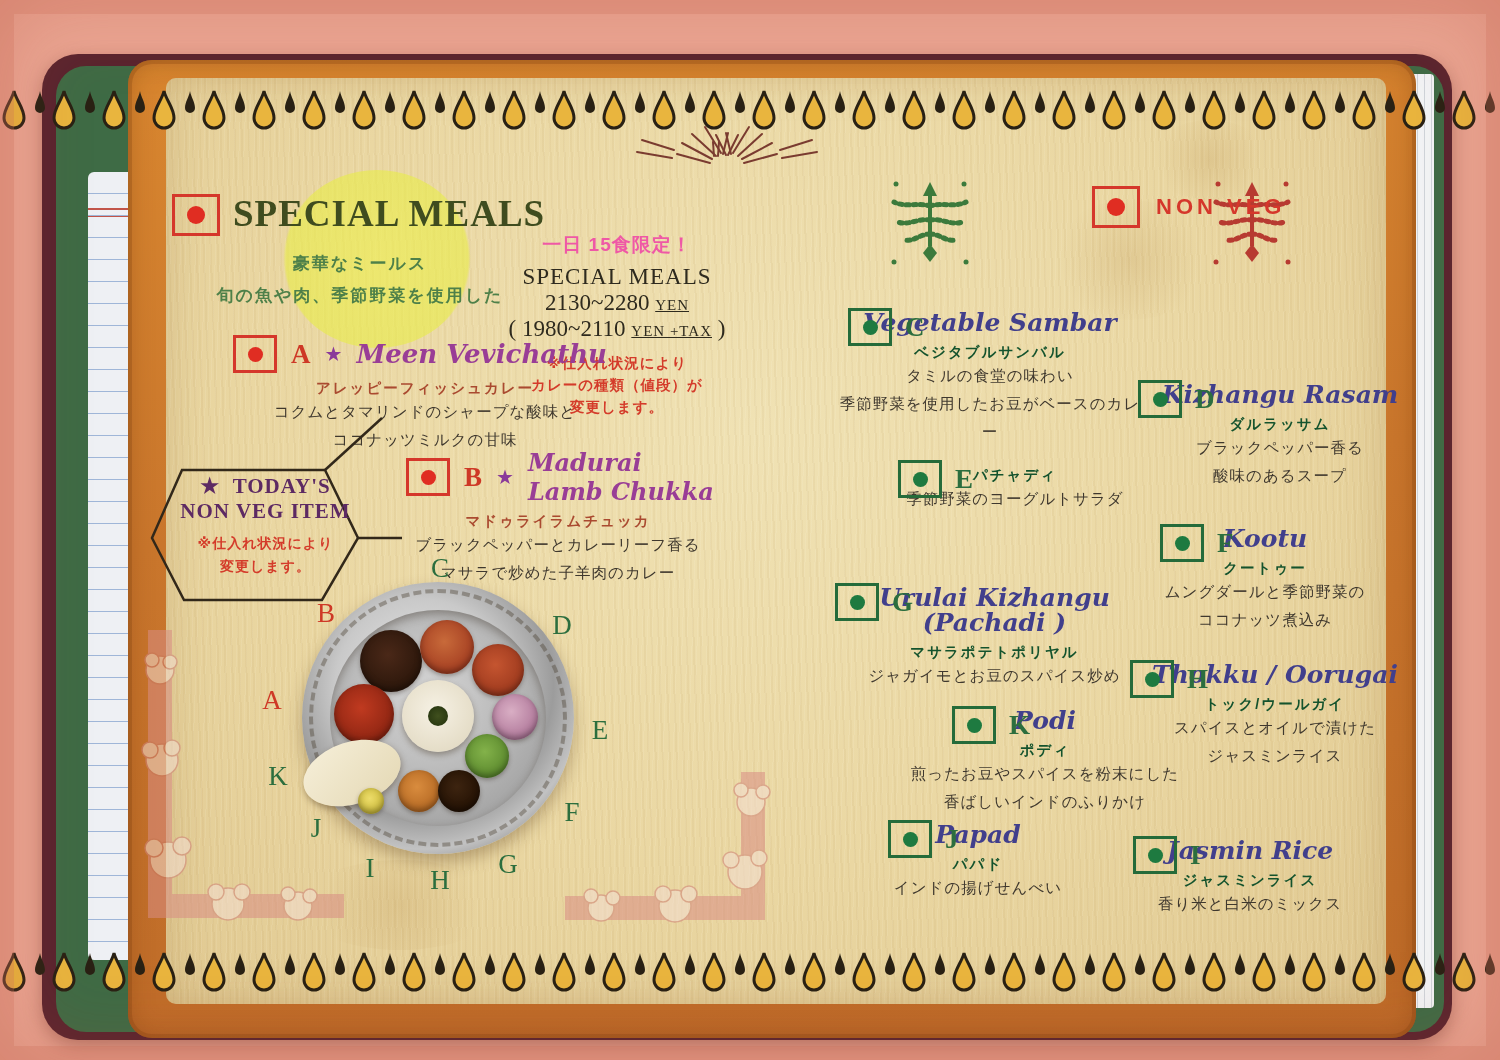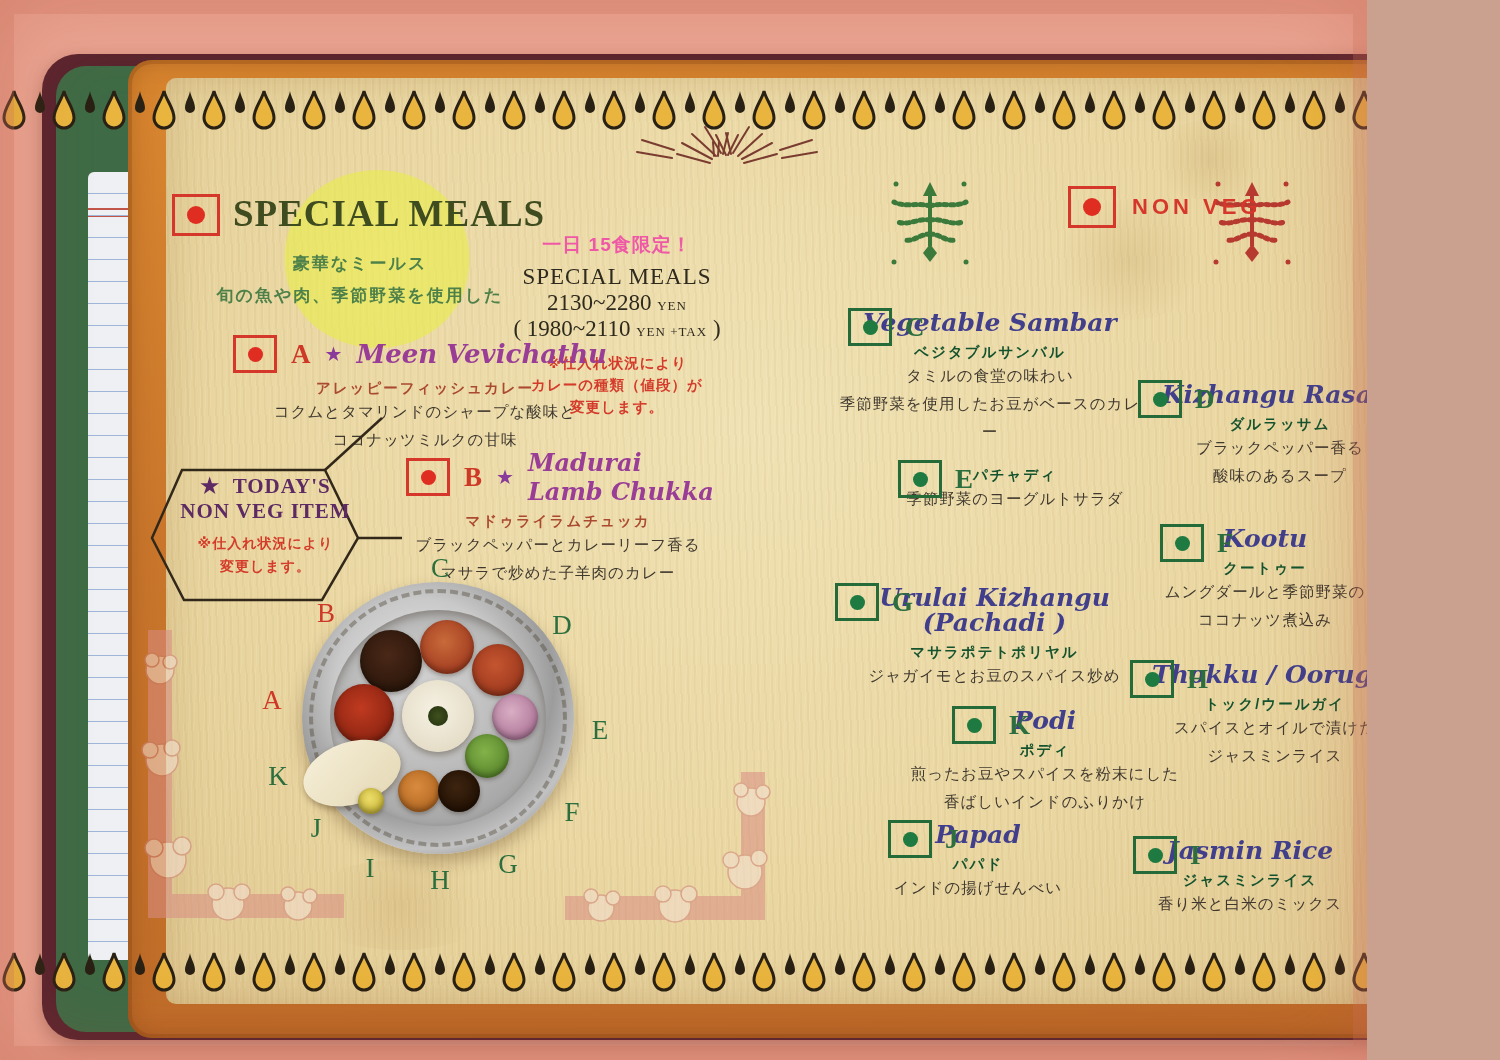--- a/index.html
+++ b/index.html
@@ -1,16 +1,16 @@
 <!DOCTYPE html>
 <html><head>
 <meta charset="utf-8">
 <style>
   html,body{margin:0;padding:0;background:#caa08e;}
-  #stage{position:relative;width:1367px;height:1060px;overflow:hidden;
+  #stage{position:relative;width:1500px;height:1060px;overflow:hidden;
          font-family:"Liberation Sans","DejaVu Sans",sans-serif;
          background:
            radial-gradient(circle, #3f8e7f 3.4px, rgba(63,142,127,0) 4.2px),
            linear-gradient(160deg,#efae97 0%,#e9a28f 40%,#e8a austin 40%,#e69d8b 100%);
          background-color:#eba693;
          background-size:37px 37px, 100% 100%;}
   .vignette{position:absolute;inset:0;pointer-events:none;
             box-shadow:inset 0 0 0 14px rgba(205,110,90,.28), inset 0 0 90px rgba(180,80,60,.30);}
   
   .cover-maroon{position:absolute;left:42px;top:54px;width:1410px;height:986px;background:#59242e;border-radius:36px;box-shadow:0 6px 18px rgba(90,30,20,.35);}
@@ -43,40 +43,40 @@
   .title{position:absolute;left:233px;top:192px;font-family:"Liberation Serif","DejaVu Serif",serif;
          font-weight:bold;font-size:37px;letter-spacing:1px;color:#3f4c1f;}
   .hl-circle{position:absolute;left:282px;top:170px;width:190px;height:178px;border-radius:50%;
          background:radial-gradient(circle,#eef04e 0%,#e8ec49 70%,rgba(232,236,73,0) 72%);opacity:.62;}
   .subtitle{position:absolute;left:160px;top:248px;width:400px;text-align:center;color:#4e8049;
          font-size:17px;font-weight:bold;line-height:32px;letter-spacing:2px;}
   .centercol{position:absolute;left:497px;top:232px;width:240px;text-align:center;}
   .limited{color:#ef58a6;font-weight:bold;font-size:19px;letter-spacing:1px;}
   .price-head{font-family:"Liberation Serif","DejaVu Serif",serif;font-size:23px;color:#2e2a1e;margin-top:6px;letter-spacing:1px;}
   .price-line{font-family:"Liberation Serif","DejaVu Serif",serif;font-size:23px;color:#2e2a1e;}
-  .price-line .unit{font-size:13px;letter-spacing:1px;}
+  .price-line .unit{font-size:15px;letter-spacing:1px;text-decoration:underline;}
   .note{margin-top:10px;color:#d43b2a;font-size:14.5px;font-weight:bold;line-height:22px;letter-spacing:1px;}
   .item{position:absolute;}
   .ihead{position:absolute;top:0;display:flex;align-items:center;gap:13px;}
   .item-letter{font-family:"Liberation Serif","DejaVu Serif",serif;font-size:27px;font-weight:bold;}
   .red-l{color:#ce3826;}
   .green-l{color:#2c6e3e;}
   .star{color:#8a3a9a;font-size:20px;}
   .item-name{font-family:"DejaVu Serif","Liberation Serif",serif;font-style:italic;font-weight:bold;font-size:26px;}
   .purple{color:#993d96;}
   .indigo{color:#413f8c;}
   .item-kana{font-size:14.5px;font-weight:bold;letter-spacing:2px;margin-top:6px;text-align:center;}
   .kana-left{color:#aa4a30;}
   .kana-right{color:#14532d;}
   .item-desc{font-size:15.5px;color:#3f382e;letter-spacing:1px;line-height:28px;text-align:center;}
   .left-item .row{display:flex;align-items:center;gap:14px;padding-left:8px;}
   .ritem .item-name{display:block;text-align:center;font-size:25px;}
   .ritem .name2{margin-top:-4px;}
   
-  .legend{position:absolute;left:1068px;top:186px;}
+  .legend{position:absolute;left:1092px;top:186px;}
   .legend-row{display:flex;align-items:center;gap:16px;margin-bottom:8px;}
   .legend-label{font-weight:bold;font-size:22px;letter-spacing:4px;}
   .lab-nonveg{color:#d5372b;}
   .lab-veg{color:#2f6b3f;}
   
   .badge-text{position:absolute;left:163px;top:474px;width:205px;text-align:center;}
   .badge-l1,.badge-l2{font-family:"Liberation Serif","DejaVu Serif",serif;color:#5d2a63;font-weight:bold;font-size:21px;letter-spacing:1px;}
   .badge-note{margin-top:8px;color:#d43b2a;font-size:14px;font-weight:bold;line-height:23px;letter-spacing:1px;}
   
   .plate{position:absolute;left:302px;top:582px;width:272px;height:272px;}

